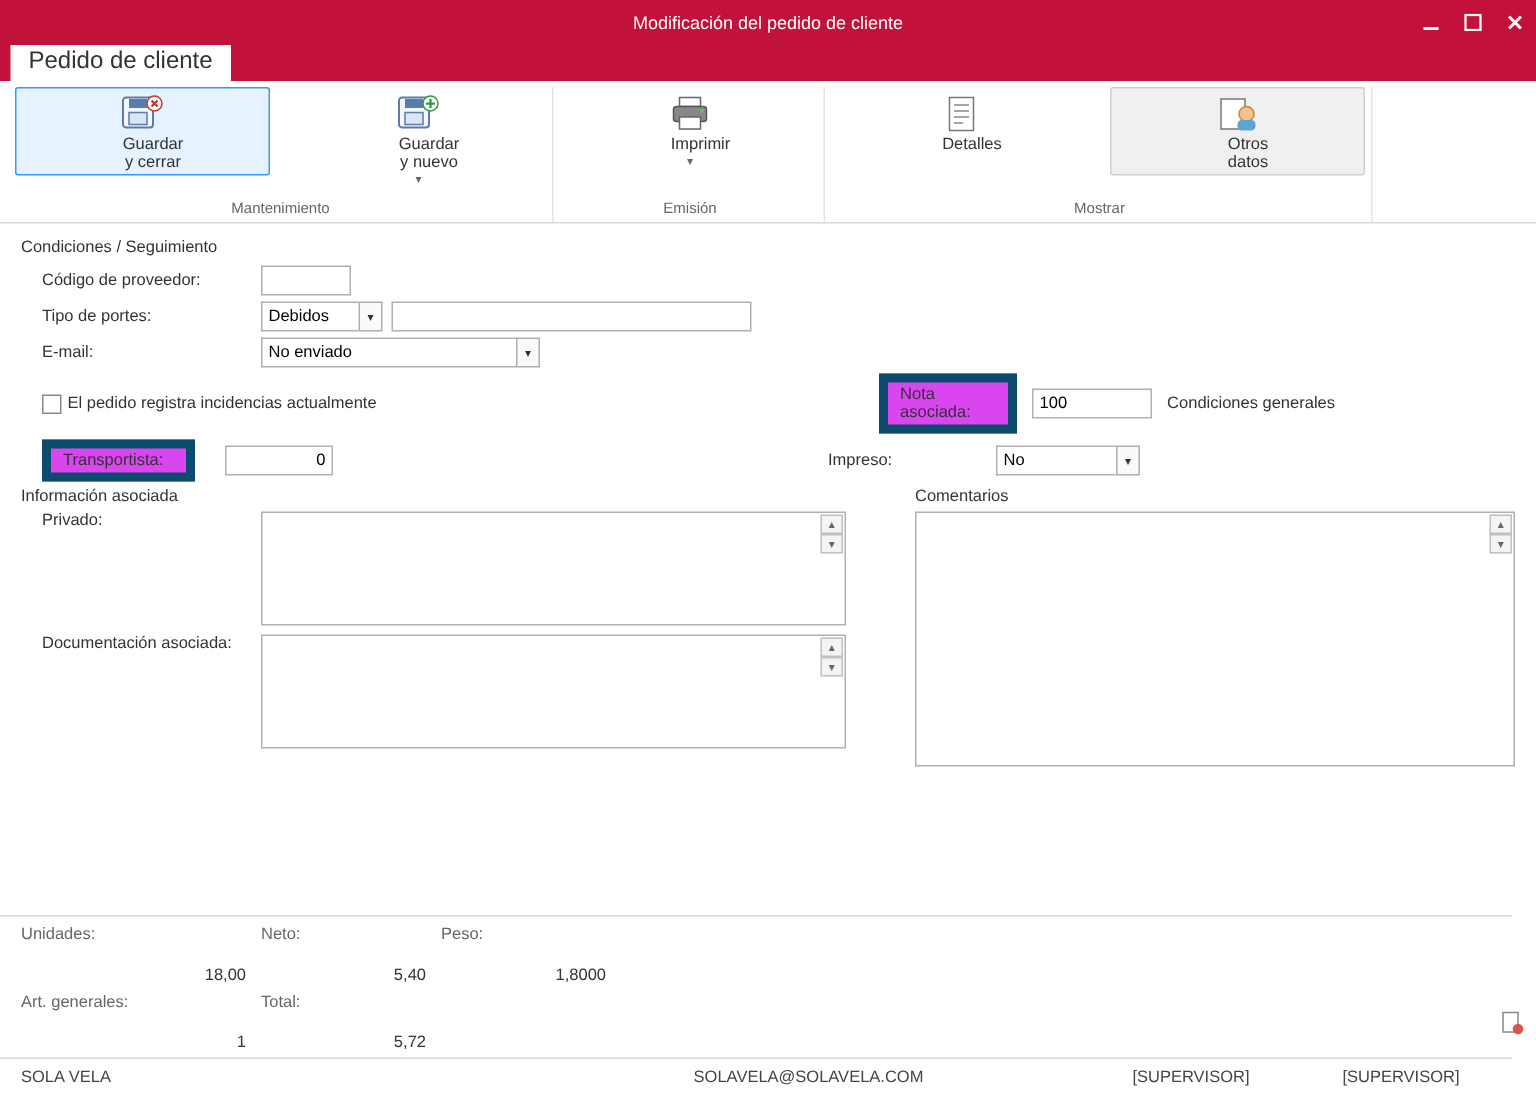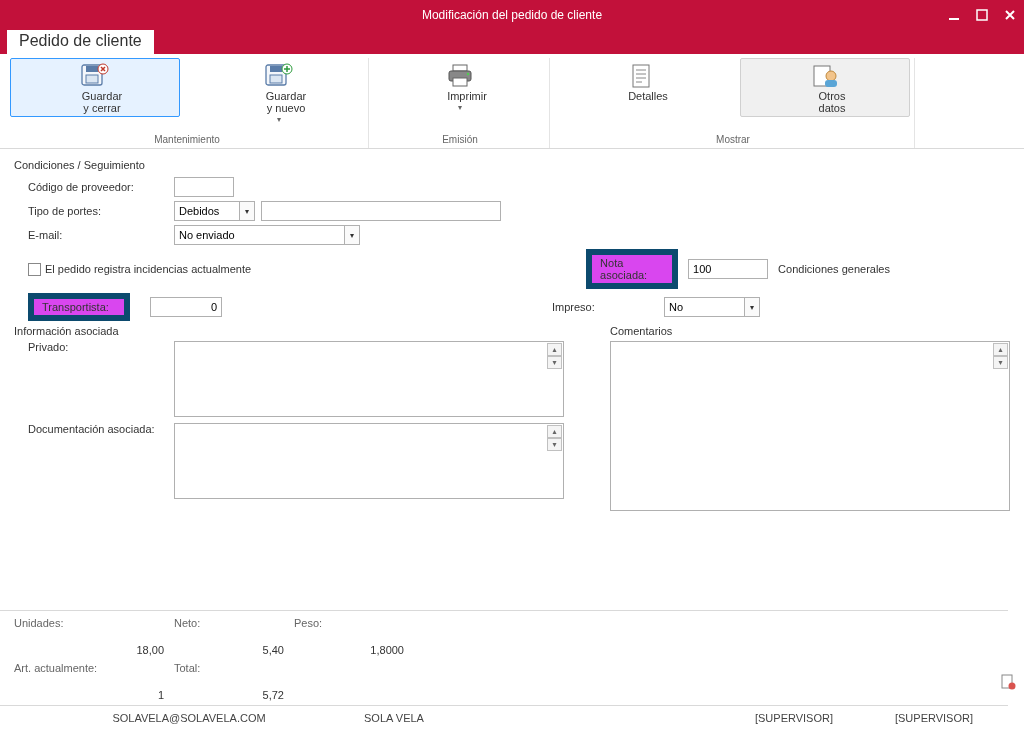--- a/index.html
+++ b/index.html
@@ -270,24 +270,24 @@
 <div class="footer">
   <div class="footer-totals">
     <div class="cell-l">Unidades:</div>
     <div class="cell-v">18,00</div>
     <div class="cell-l" style="width:60px">Neto:</div>
     <div class="cell-v">5,40</div>
     <div class="cell-l" style="width:60px">Peso:</div>
     <div class="cell-v">1,8000</div>
   </div>
   <div class="footer-totals" style="margin-top:-4px">
-    <div class="cell-l">Art. actualmente:</div>
+    <div class="cell-l">Art. generales:</div>
     <div class="cell-v">1</div>
     <div class="cell-l" style="width:60px">Total:</div>
     <div class="cell-v">5,72</div>
   </div>
   <div class="footer-status">
+    <div class="slot">SOLA VELA</div>
     <div class="slot center">SOLAVELA@SOLAVELA.COM</div>
-    <div class="slot">SOLA VELA</div>
     <div class="slot" style="flex:0 0 160px;text-align:center">[SUPERVISOR]</div>
     <div class="slot" style="flex:0 0 120px;text-align:center">[SUPERVISOR]</div>
   </div>
 </div>
 
 </body></html>

